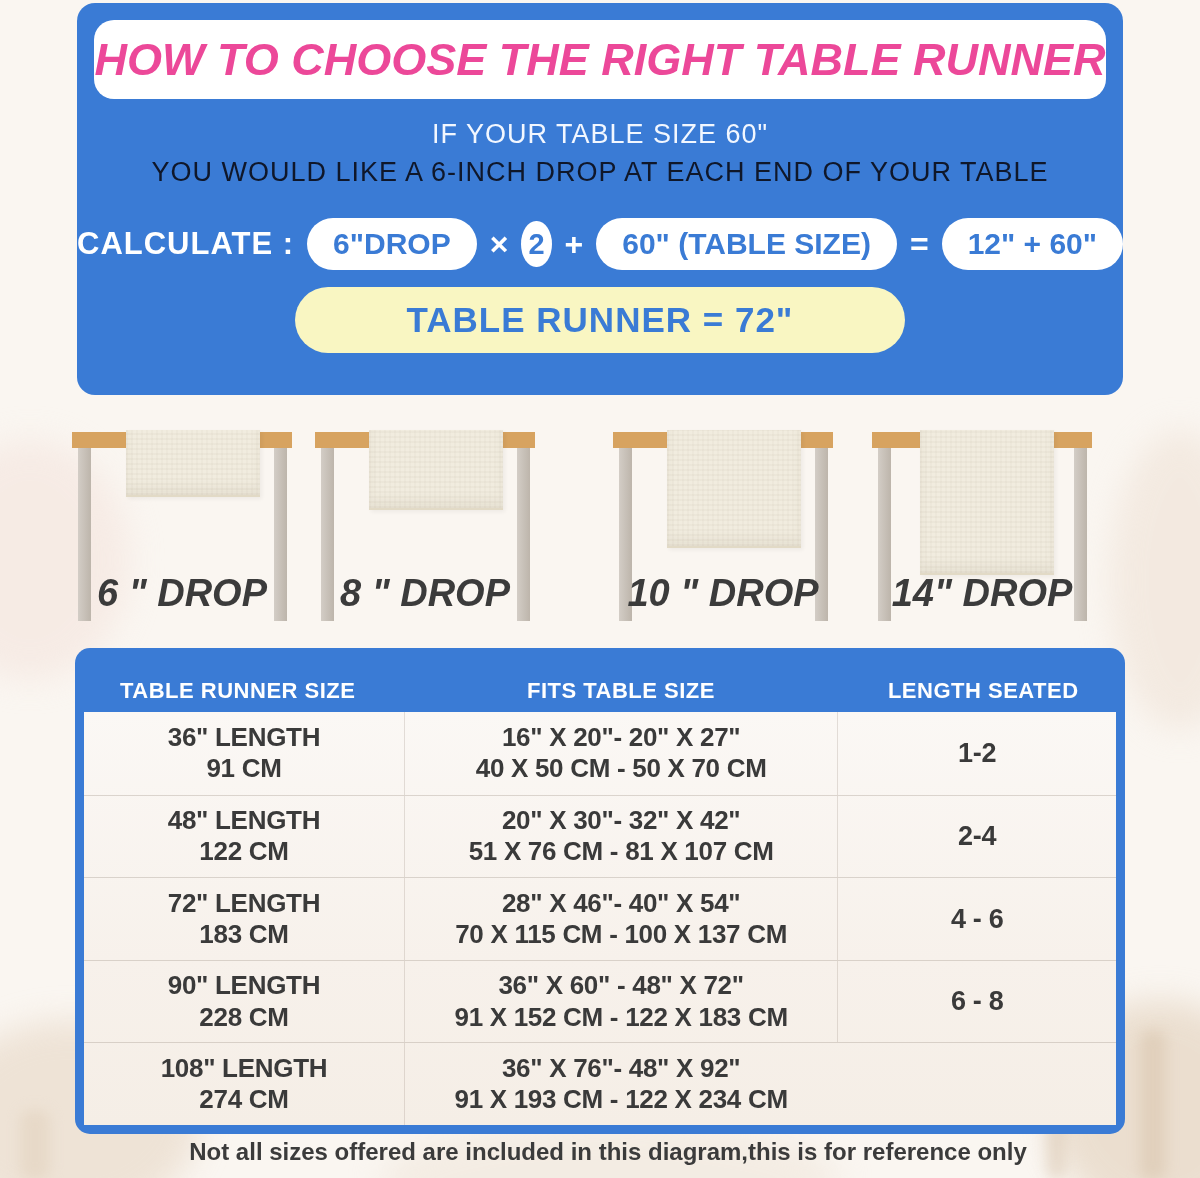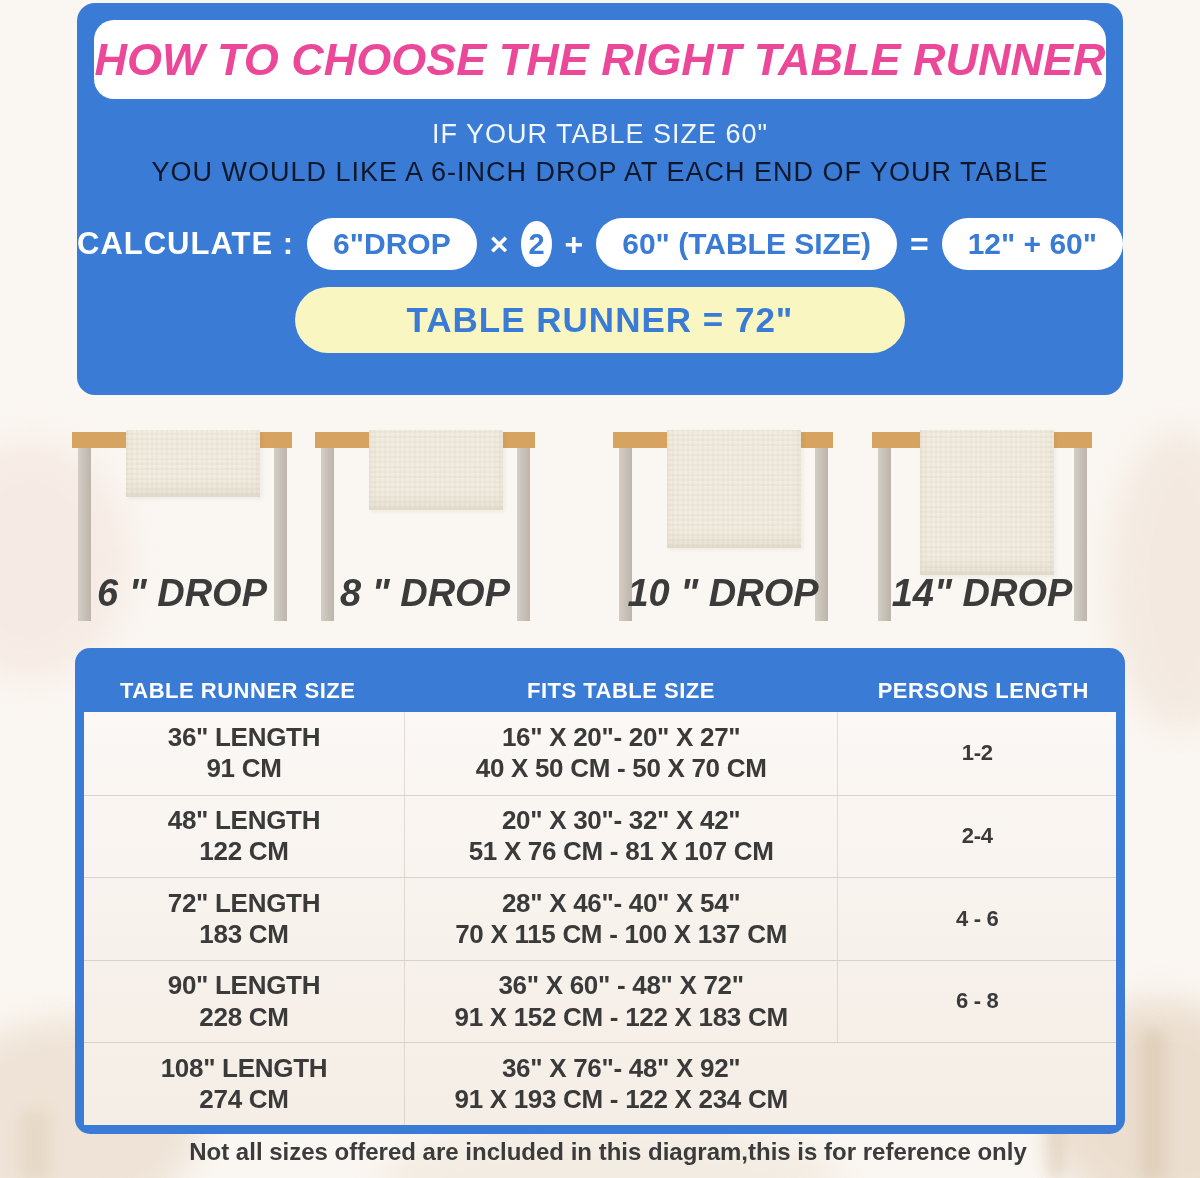--- a/index.html
+++ b/index.html
@@ -83,21 +83,21 @@
     display:grid; grid-template-rows:repeat(5,1fr);
   }
   .srow { display:grid; grid-template-columns:31% 42% 27%; }
   .srow + .srow { border-top:1px solid rgba(160,148,138,0.35); }
   .cell {
     display:flex; flex-direction:column; align-items:center; justify-content:center;
     font-size:26px; font-weight:700; color:#3a3a3a; line-height:1.2; letter-spacing:-0.3px;
     text-align:center; white-space:nowrap;
   }
   .cell + .cell { border-left:1px solid rgba(160,148,138,0.28); }
-  .cell.persons { font-size:22px; }
+  .cell.persons { font-size:27px; }
   
   .footnote {
     position:absolute; left:8px; top:1138px; width:100%; text-align:center;
     font-size:24px; font-weight:700; color:#3b3b3b; letter-spacing:0;
   }
 </style>
 </head>
 <body>
 
 <div class="canvas">
@@ -163,21 +163,21 @@
       <div class="runner"></div>
       <div class="drop-label">14" DROP</div>
     </div>
 
   </div>
 
   <div class="size-panel">
     <div class="size-head">
       <div>TABLE RUNNER SIZE</div>
       <div>FITS TABLE SIZE</div>
-      <div>PERSONS LENGTH</div>
+      <div>LENGTH SEATED</div>
     </div>
     <div class="size-body">
 
       <div class="srow">
         <div class="cell">
           <span>36" LENGTH</span>
           <span>91 CM</span>
         </div>
         <div class="cell">
           <span>16" X 20"- 20" X 27"</span>

